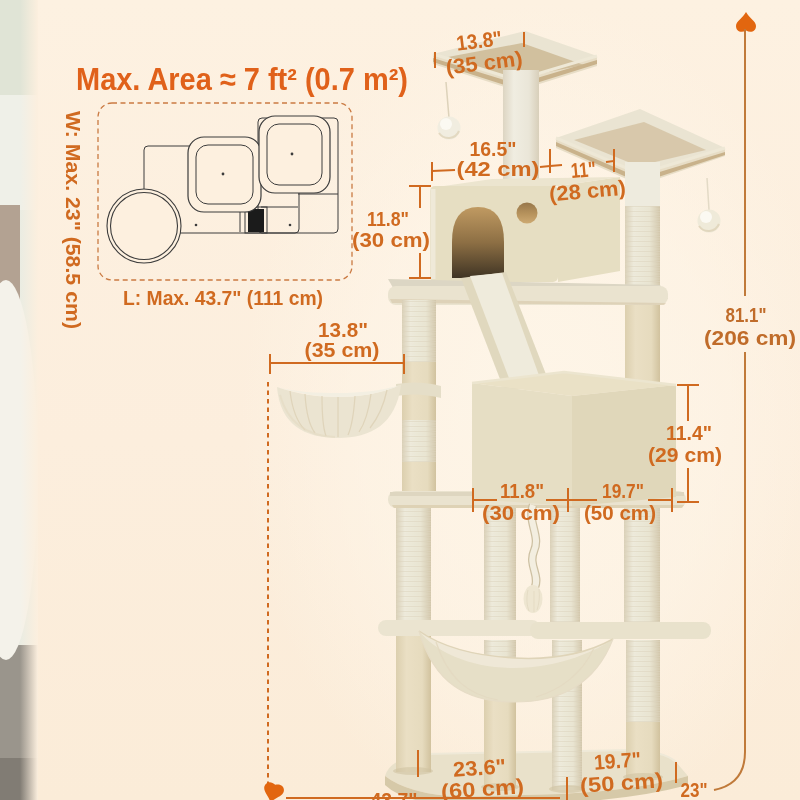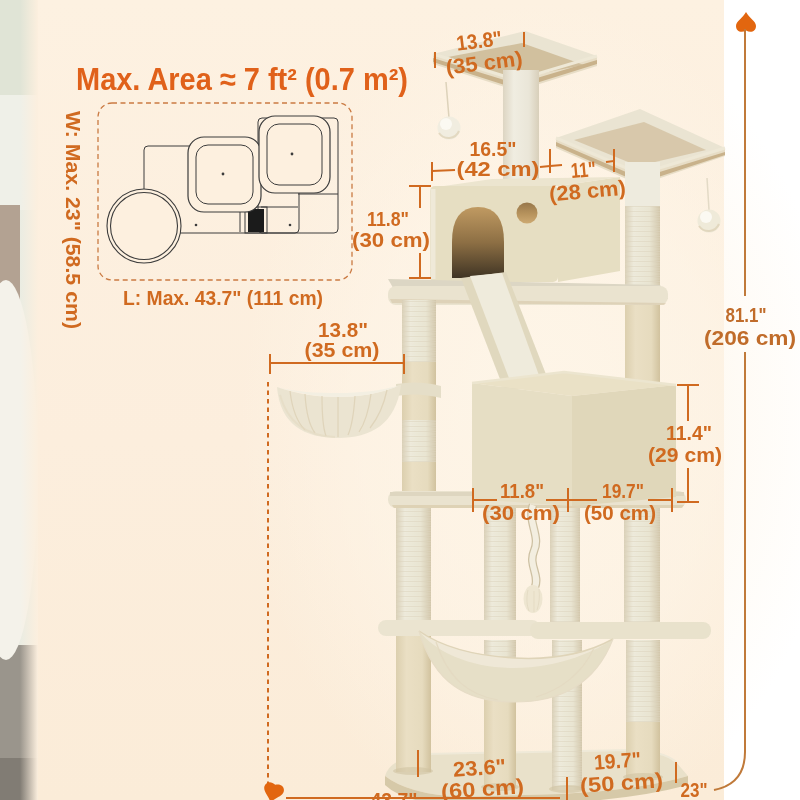--- a/index.html
+++ b/index.html
@@ -1,17 +1,17 @@
 <!DOCTYPE html>
 <html><head>
 <meta charset="utf-8">
 <style>
   html,body{margin:0;padding:0;}
   body{width:800px;height:800px;overflow:hidden;font-family:"Liberation Sans",sans-serif;}
-  #stage{position:relative;width:724px;height:800px;background:linear-gradient(180deg,#fdf1e1 0%,#fceedd 55%,#fbecd8 100%);}
+  #stage{position:relative;width:800px;height:800px;background:linear-gradient(180deg,#fdf1e1 0%,#fceedd 55%,#fbecd8 100%);}
   svg text{font-family:"Liberation Sans",sans-serif;}
 </style>
 </head>
 <body>
 <div id="stage">
 <svg width="800" height="800" viewBox="0 0 800 800">
 <defs>
   <linearGradient id="archg" x1="0" y1="0" x2="0" y2="1">
     <stop offset="0" stop-color="#c09a62"></stop>
     <stop offset="0.5" stop-color="#8d6f44"></stop>

